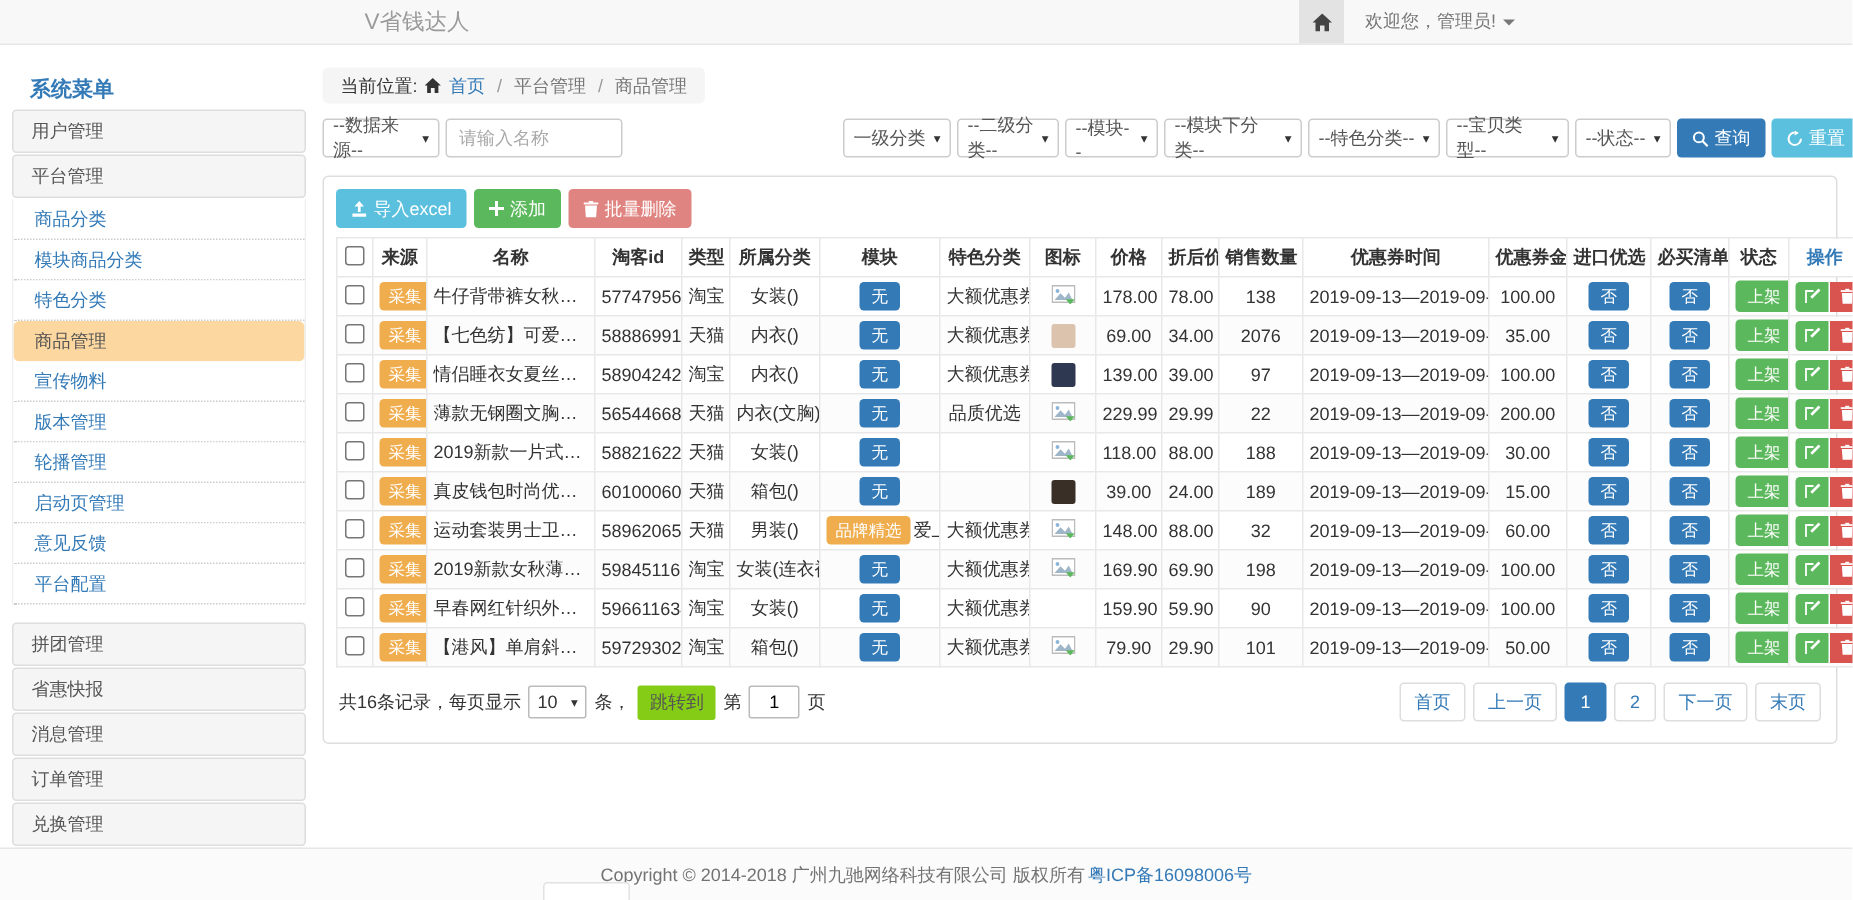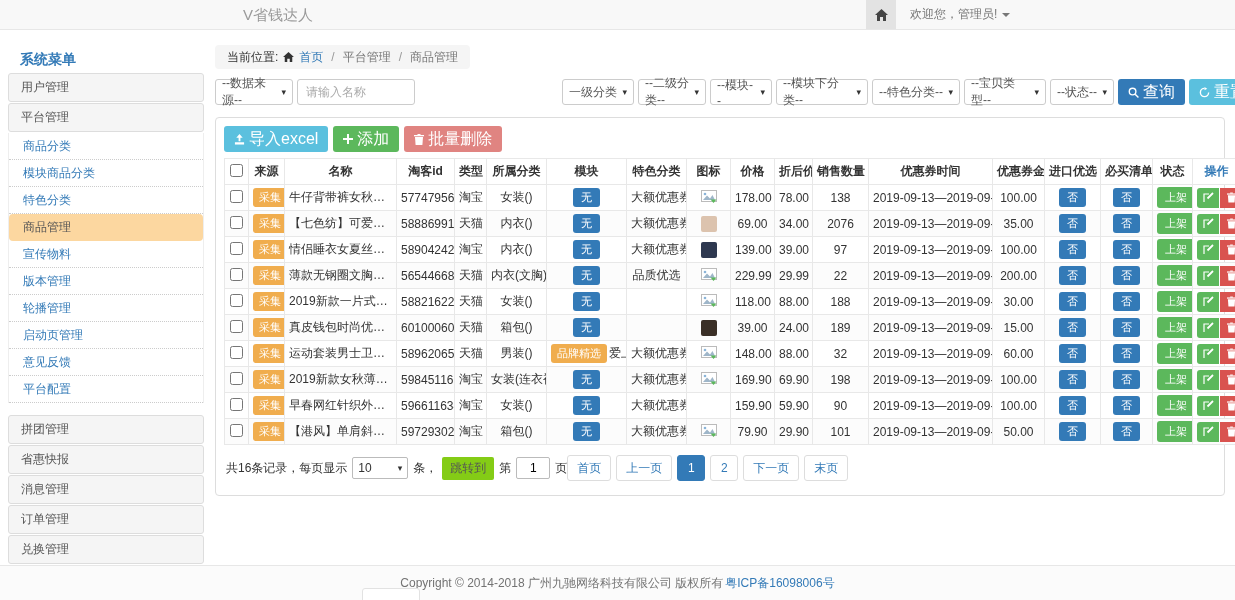--- a/index.html
+++ b/index.html
@@ -28,21 +28,21 @@
 .crumb{display:inline-flex;align-items:center;height:24px;background:#f5f5f5;border-radius:4px;padding:0 12px;gap:5px;color:#333}
 .crumb .blue{color:#337ab7}
 .crumb .sep{color:#999;margin:0 3px}
 .crumb .muted{color:#777}
 
 .filters{margin-top:10px;display:flex;align-items:flex-end;gap:4px}
 .fselect{height:26px;border:1px solid #ccc;border-radius:3px;background:#fff;display:inline-flex;align-items:center;justify-content:space-between;padding:0 6px;color:#555;cursor:pointer;flex:none}
 .fsel-caret{font-size:9px;color:#333;margin-left:4px}
 .ftext{height:26px;border:1px solid #ccc;border-radius:3px;padding:0 8px;color:#555;font-size:12px;margin-right:143px;flex:none}
 .ftext::placeholder{color:#aaa}
-.btn{height:26px;border:none;border-radius:3px;color:#fff;font-size:16px;display:inline-flex;align-items:center;gap:4px;padding:0 10px;cursor:pointer;flex:none;font-family:inherit}
+.btn{height:26px;border:none;border-radius:3px;color:#fff;font-size:12px;display:inline-flex;align-items:center;gap:4px;padding:0 10px;cursor:pointer;flex:none;font-family:inherit}
 .btn-primary{background:#337ab7}
 .btn-info{background:#5bc0de}
 .btn-success{background:#5cb85c}
 .btn-danger{background:#e08481}
 
 .panel{margin-top:12px;border:1px solid #ddd;border-radius:4px;padding:8px 8px 14px 8px;background:#fff}
 .toolbar{display:flex;justify-content:flex-start;gap:5px;margin-bottom:6px}
 
 table{width:100%;border-collapse:collapse;table-layout:fixed}
 th,td{border:1px solid #e8e8e8;text-align:center;height:26px;padding:0 4px;overflow:hidden;white-space:nowrap;font-size:12px}
@@ -54,23 +54,23 @@
 .badge-orange{background:#f0ad4e;color:#fff;border-radius:3px;padding:2px 6px;font-size:11px;display:inline-block}
 .badge-blue{background:#337ab7;color:#fff;border-radius:3px;padding:2px 8px;font-size:11px;display:inline-block;cursor:pointer}
 .mod-text{margin-left:2px}
 .btn-status{background:#5cb85c;color:#fff;border-radius:3px;padding:3px 8px;font-size:11px;display:inline-block;cursor:pointer}
 .op-group{display:inline-flex;vertical-align:middle}
 .op-btn{width:22px;height:20px;display:inline-flex;align-items:center;justify-content:center;cursor:pointer}
 .op-edit{background:#5cb85c;border-radius:3px 0 0 3px}
 .op-del{background:#d9534f;border-radius:0 3px 3px 0;margin-left:1px}
 .thumb{width:16px;height:16px;display:inline-block;border-radius:2px;vertical-align:middle}
 
-.pagerow{margin-top:10px;display:flex;align-items:center;padding:0 2px}
+.pagerow{margin-top:10px;display:flex;align-items:center;justify-content:space-between;padding:0 2px}
 .pager-left{display:flex;align-items:center;gap:5px;color:#333}
-.mini-select{height:22px;border:1px solid #bbb;border-radius:2px;display:inline-flex;align-items:center;padding:0 5px;gap:22px;background:#fff;cursor:pointer}
+.mini-select{height:22px;border:1px solid #bbb;border-radius:2px;display:inline-flex;align-items:center;padding:0 5px;gap:5px;background:#fff;cursor:pointer}
 .jump-btn{background:#84cc16;color:#555;padding:3px 8px;border-radius:2px;cursor:pointer}
 .mini-input{width:34px;height:22px;border:1px solid #bbb;border-radius:2px;text-align:center;font-size:12px;font-family:inherit}
 .pager-right{display:flex;gap:5px}
 .page-btn{min-width:28px;height:26px;border:1px solid #ddd;border-radius:3px;background:#fff;color:#337ab7;display:inline-flex;align-items:center;justify-content:center;padding:0 9px;cursor:pointer}
 .page-btn.active{background:#337ab7;color:#fff;border-color:#337ab7}
 
 .footer{position:absolute;left:0;top:565px;width:1235px;height:35px;background:#fbfbfb;border-top:1px solid #e7e7e7;display:flex;align-items:center;justify-content:center;color:#737373;z-index:5;gap:2px}
 .footer .icp{color:#337ab7;cursor:pointer}
 .artifact{position:absolute;left:362px;top:588px;width:58px;height:16px;border:1px solid #e2e2e2;border-radius:3px;background:#fff;z-index:7}
 </style>

